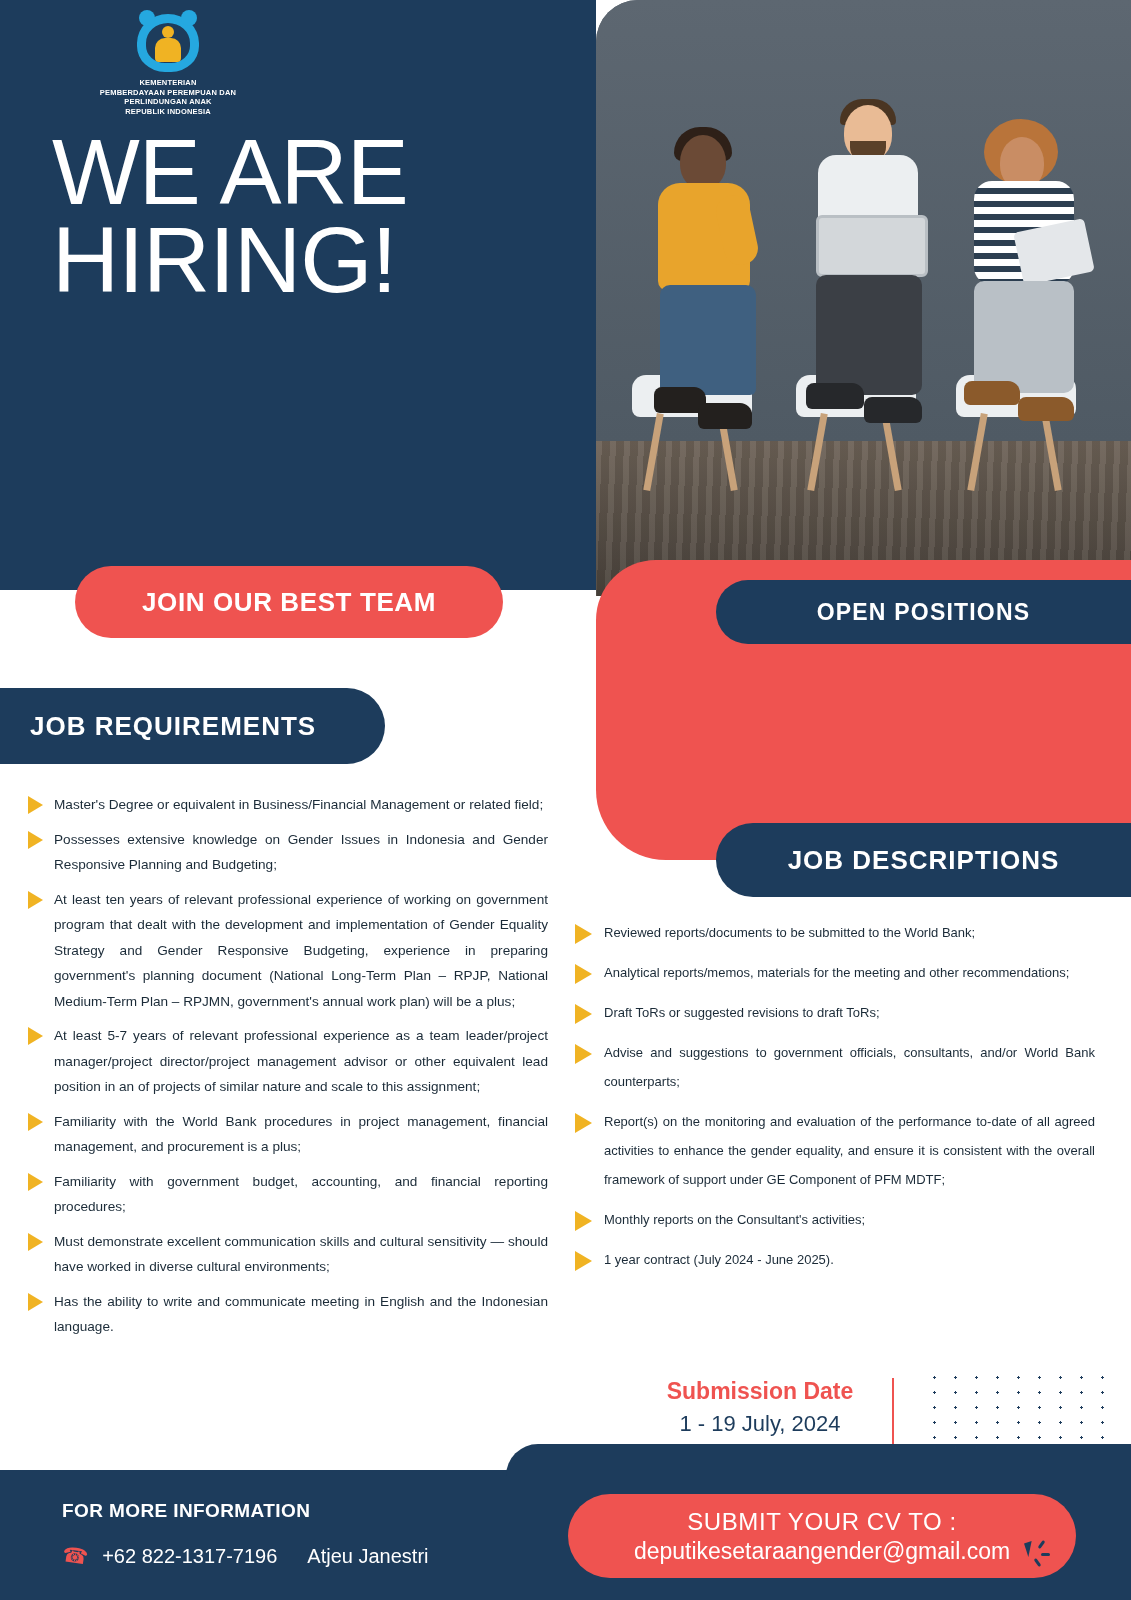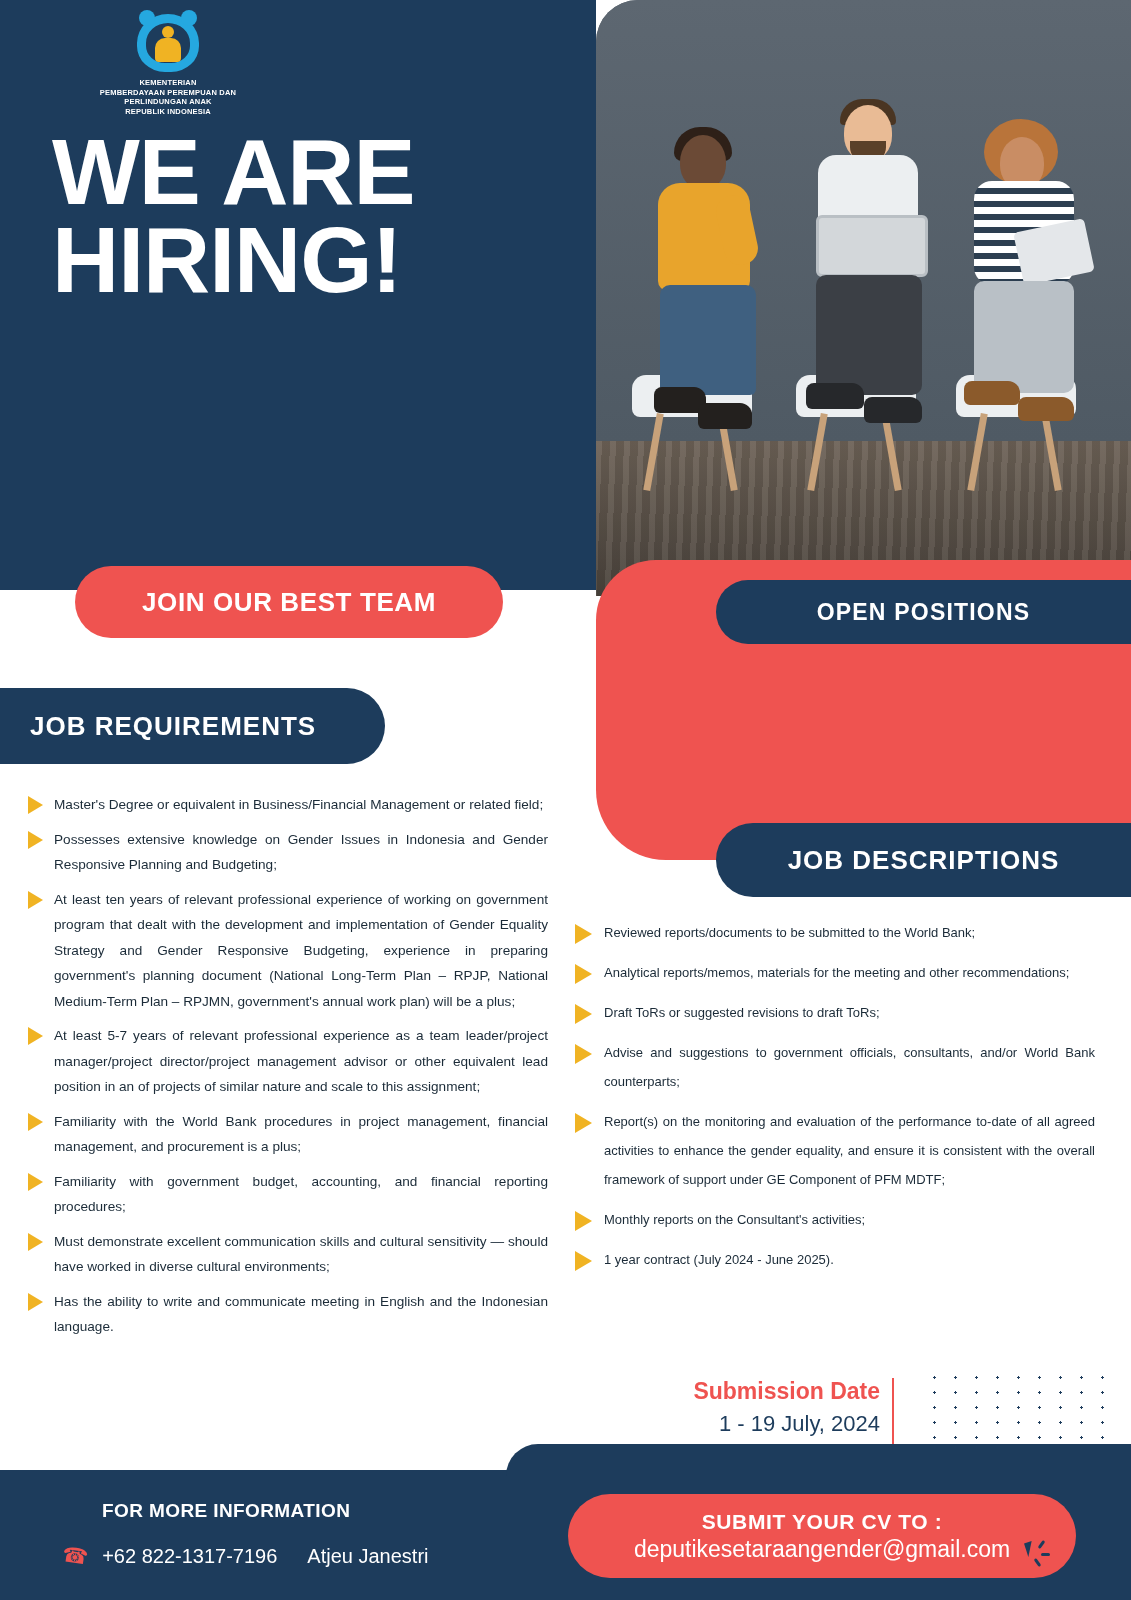--- a/index.html
+++ b/index.html
@@ -79,21 +79,21 @@
     font-weight: 700;
   }
 
   .headline {
     position: absolute;
     left: 52px; top: 128px;
     width: 520px;
     color: #ffffff;
     font-size: 93px;
     line-height: 88px;
-    font-weight: 700;
+    font-weight: 400;
     letter-spacing: -1px;
   }
   .subhead {
     position: absolute;
     left: 22px; top: 385px;
     width: 545px;
     color: #ffffff;
     font-size: 25.5px;
     line-height: 40px;
     text-align: justify;
@@ -301,21 +301,21 @@
     line-height: 29px;
     color: #1b2b38;
     text-align: justify;
   }
 
   
   .submission {
     position: absolute;
     left: 640px; top: 1378px;
     width: 240px;
-    text-align: right;
+    text-align: center;
   }
   .submission .title {
     color: #ef5350;
     font-size: 23px;
     font-weight: 700;
     margin-bottom: 6px;
   }
   .submission .date {
     color: #1d3c5c;
     font-size: 22px;
@@ -350,21 +350,20 @@
     background: #1d3c5c;
     border-top-left-radius: 34px;
   }
   .more-info {
     position: absolute;
     left: 62px; bottom: 78px;
     color: #ffffff;
     font-size: 19px;
     font-weight: 700;
     letter-spacing: 0.4px;
-    margin-left: 40px;
   }
   .phone-row {
     position: absolute;
     left: 62px; bottom: 32px;
     display: flex; align-items: center; gap: 14px;
     color: #ffffff;
     font-size: 20px;
   }
   .phone-icon {
     color: #ef5350;
@@ -376,21 +375,21 @@
   .cv-box {
     position: absolute;
     left: 568px; bottom: 22px;
     width: 508px; height: 84px;
     background: #ef5350;
     border-radius: 42px;
     color: #ffffff;
     display: flex; flex-direction: column; align-items: center; justify-content: center;
     gap: 2px;
   }
-  .cv-box .label { font-size: 21px; font-weight: 700; letter-spacing: 0.6px; }
+  .cv-box .label { font-size: 24px; font-weight: 400; letter-spacing: 0.6px; }
   .cv-box .mail { font-size: 23px; }
   .cursor {
     position: absolute;
     right: 28px; bottom: 12px;
     width: 26px; height: 26px;
   }
   .cursor .arrow {
     position: absolute; left: 4px; top: 2px;
     width: 0; height: 0;
     border-left: 8px solid #1d3c5c;

